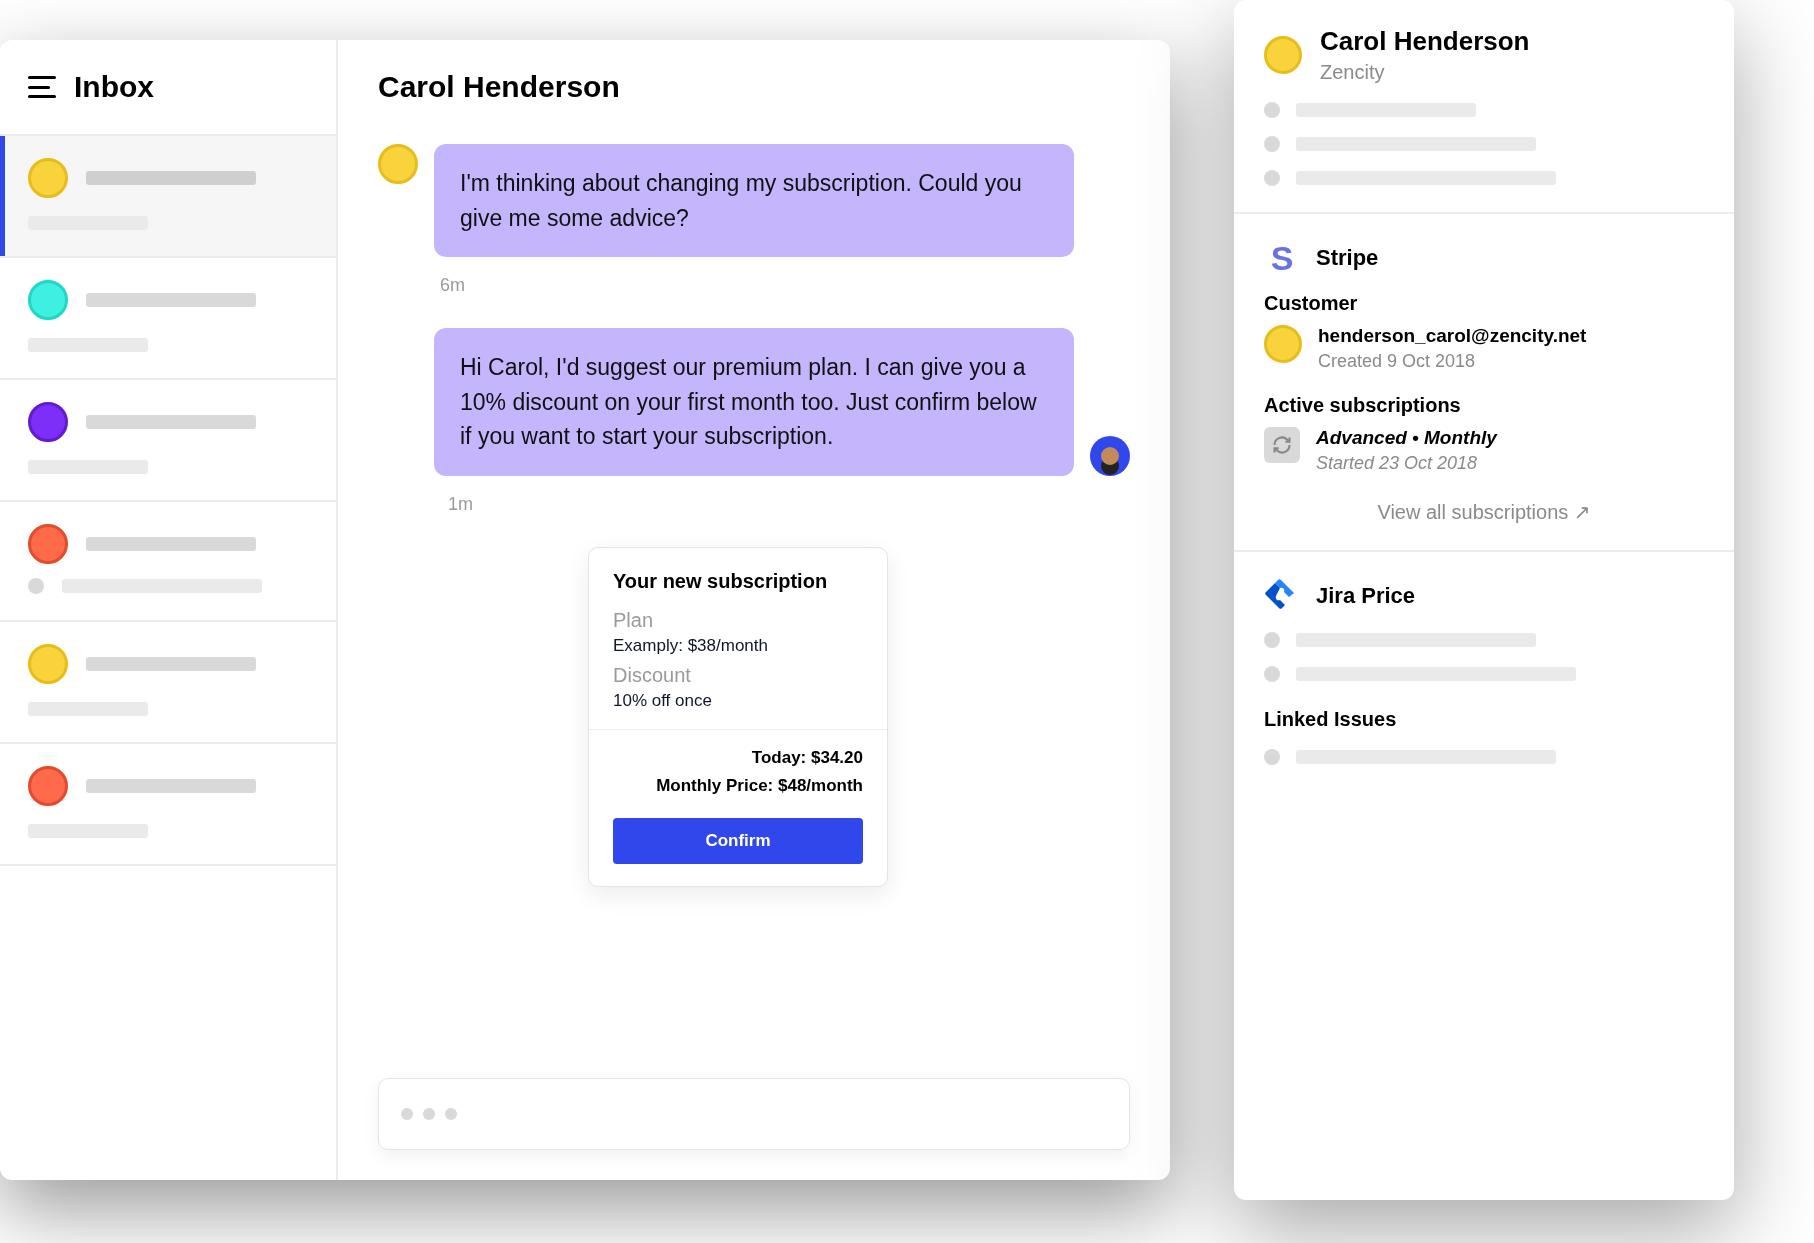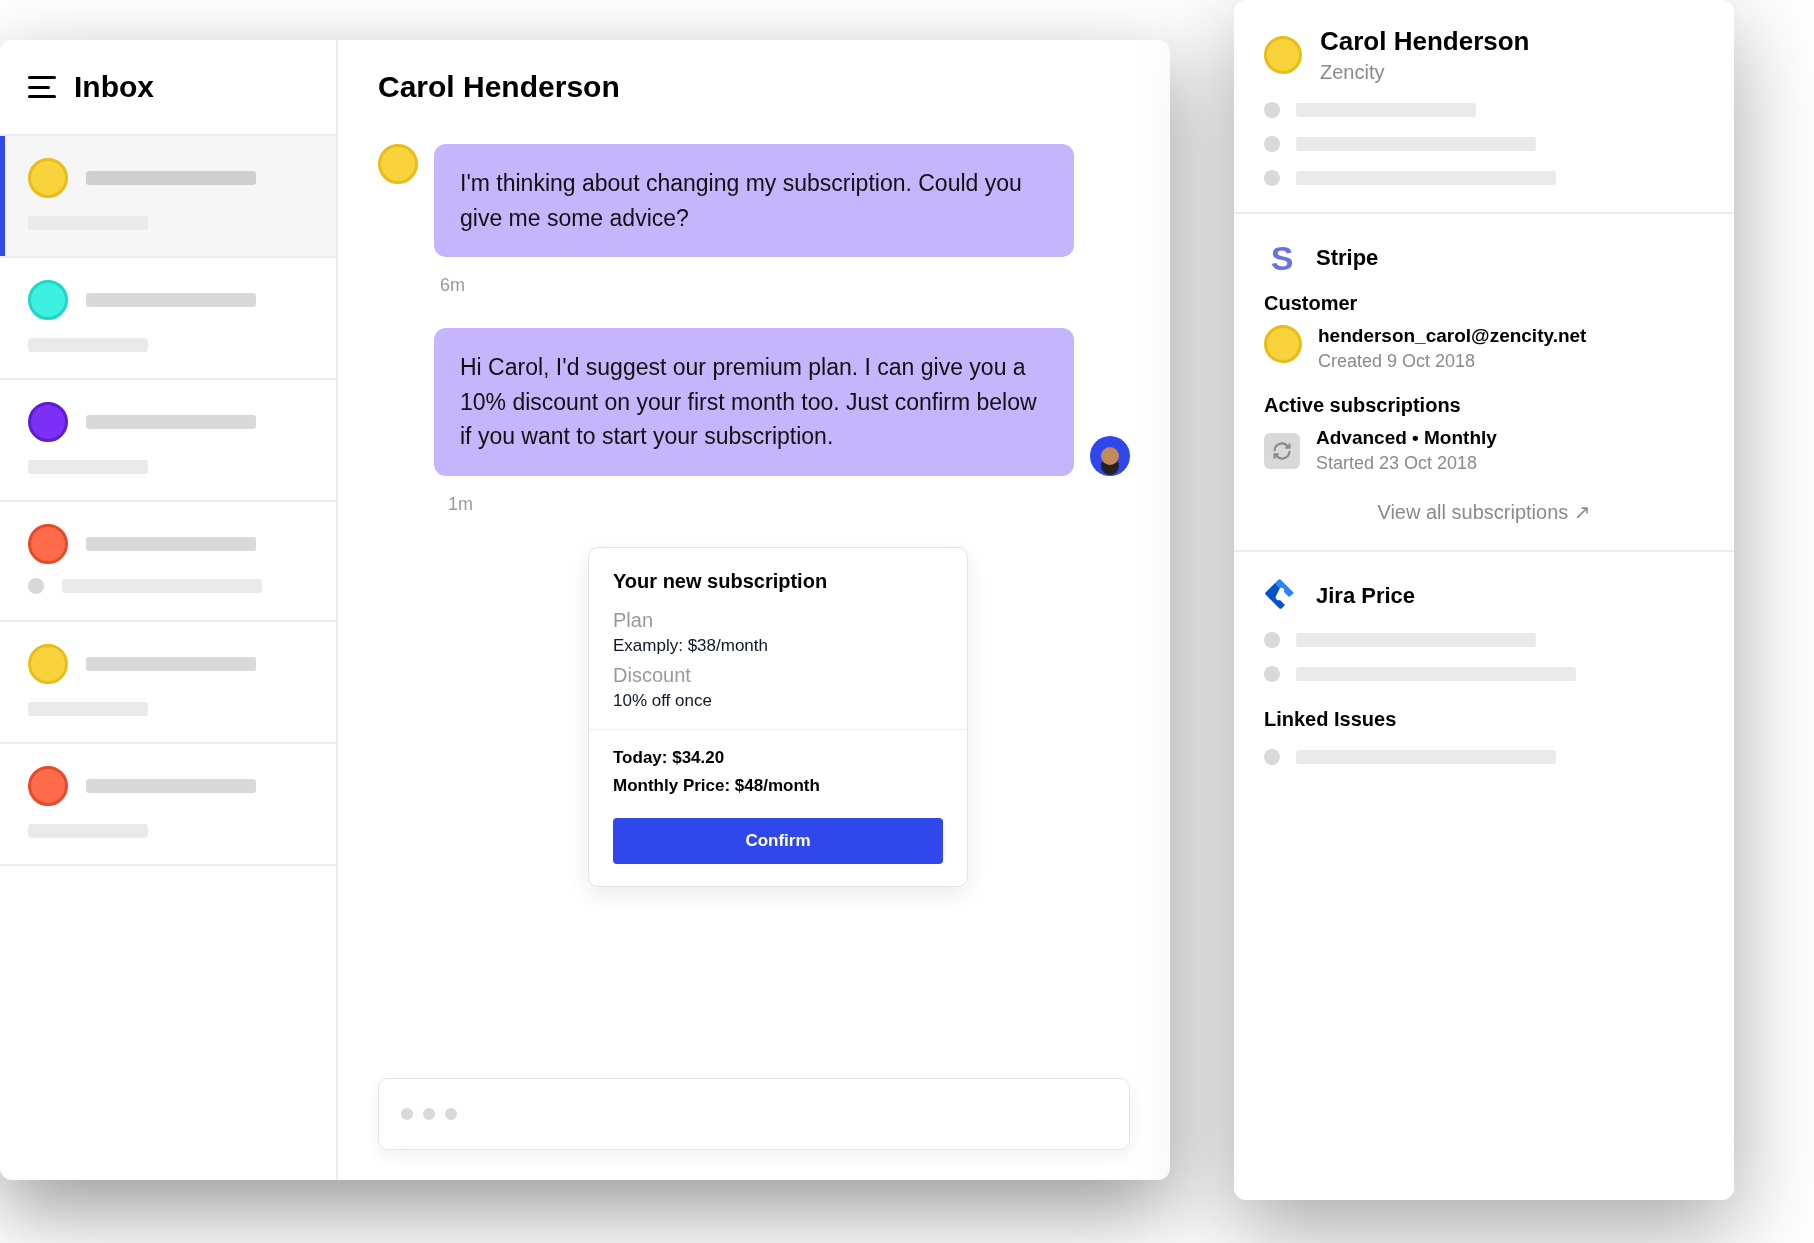--- a/index.html
+++ b/index.html
@@ -82,33 +82,33 @@
     padding:22px 26px;
     font-size:23px;
     line-height:1.5;
     color:#111;
   }
   .timestamp { font-size:18px; color:#9a9a9a; margin: 10px 0 24px 62px; }
   .msg-row.right { align-items:flex-end; }
   
   .sub-card {
     margin-left: 210px;
-    width: 380px;
+    width: 300px;
     background:#fff;
     border:1px solid #e4e4e4;
     border-radius:10px;
     box-shadow: 0 8px 24px rgba(0,0,0,0.08);
     padding: 22px 24px 22px 24px;
     font-size:18px;
   }
   .sub-card h3{font-size:20px;font-weight:700;margin-bottom:16px;}
   .sub-card .lbl{color:#9a9a9a;font-size:20px;margin-top:8px;}
   .sub-card .val{color:#0f172a;font-size:17px;margin-top:4px;}
   .sub-card hr{border:none;border-top:1px solid #eee;margin:18px -24px;}
-  .sub-card .row{font-weight:700;margin:8px 0;font-size:17px;}
+  .sub-card .row{font-weight:700;margin:8px 0;font-size:17px;text-align:right;}
   .confirm-btn{
     margin-top:14px;width:100%;height:46px;background:#3047ec;color:#fff;
     border:none;border-radius:4px;font-size:17px;font-weight:600;cursor:pointer;
   }
   
   .composer {
     margin-top:30px;height:72px;border:1px solid #e4e4e4;border-radius:10px;
     box-shadow:0 6px 18px rgba(0,0,0,0.06);
     display:flex;align-items:center;padding:0 22px;gap:10px;
   }
@@ -132,21 +132,21 @@
   .skel-row { display:flex; align-items:center; gap:16px; margin-top:18px; }
   .skel-row .dot-sm{flex-shrink:0;}
   .int-header{display:flex;align-items:center;gap:16px;margin-bottom:16px;}
   .stripe-logo{width:36px;height:36px;display:flex;align-items:center;justify-content:center;font-size:34px;font-weight:800;color:#6772e5;}
   .jira-logo{width:36px;height:36px;}
   .int-title{font-size:22px;font-weight:700;}
   .sec-label{font-size:20px;font-weight:700;margin:12px 0 10px 0;}
   .cust-row{display:flex;gap:16px;align-items:flex-start;}
   .cust-main{font-size:19px;font-weight:700;}
   .cust-sub{font-size:18px;color:#8a8a8a;margin-top:4px;}
-  .sub-row{display:flex;gap:16px;align-items:center;margin-top:6px;}
+  .sub-row{display:flex;gap:16px;align-items:flex-start;margin-top:6px;font-style:italic;}
   .sub-icon{width:36px;height:36px;background:#d9d9d9;border-radius:6px;flex-shrink:0;display:flex;align-items:center;justify-content:center;}
   .view-all{text-align:center;color:#8a8a8a;font-size:20px;margin-top:26px;cursor:pointer;}
   .avatar-sm{width:38px;height:38px;border-radius:50%;}
 </style>
 </head>
 <body>
 
 <div class="app">
 
   <aside class="sidebar">

